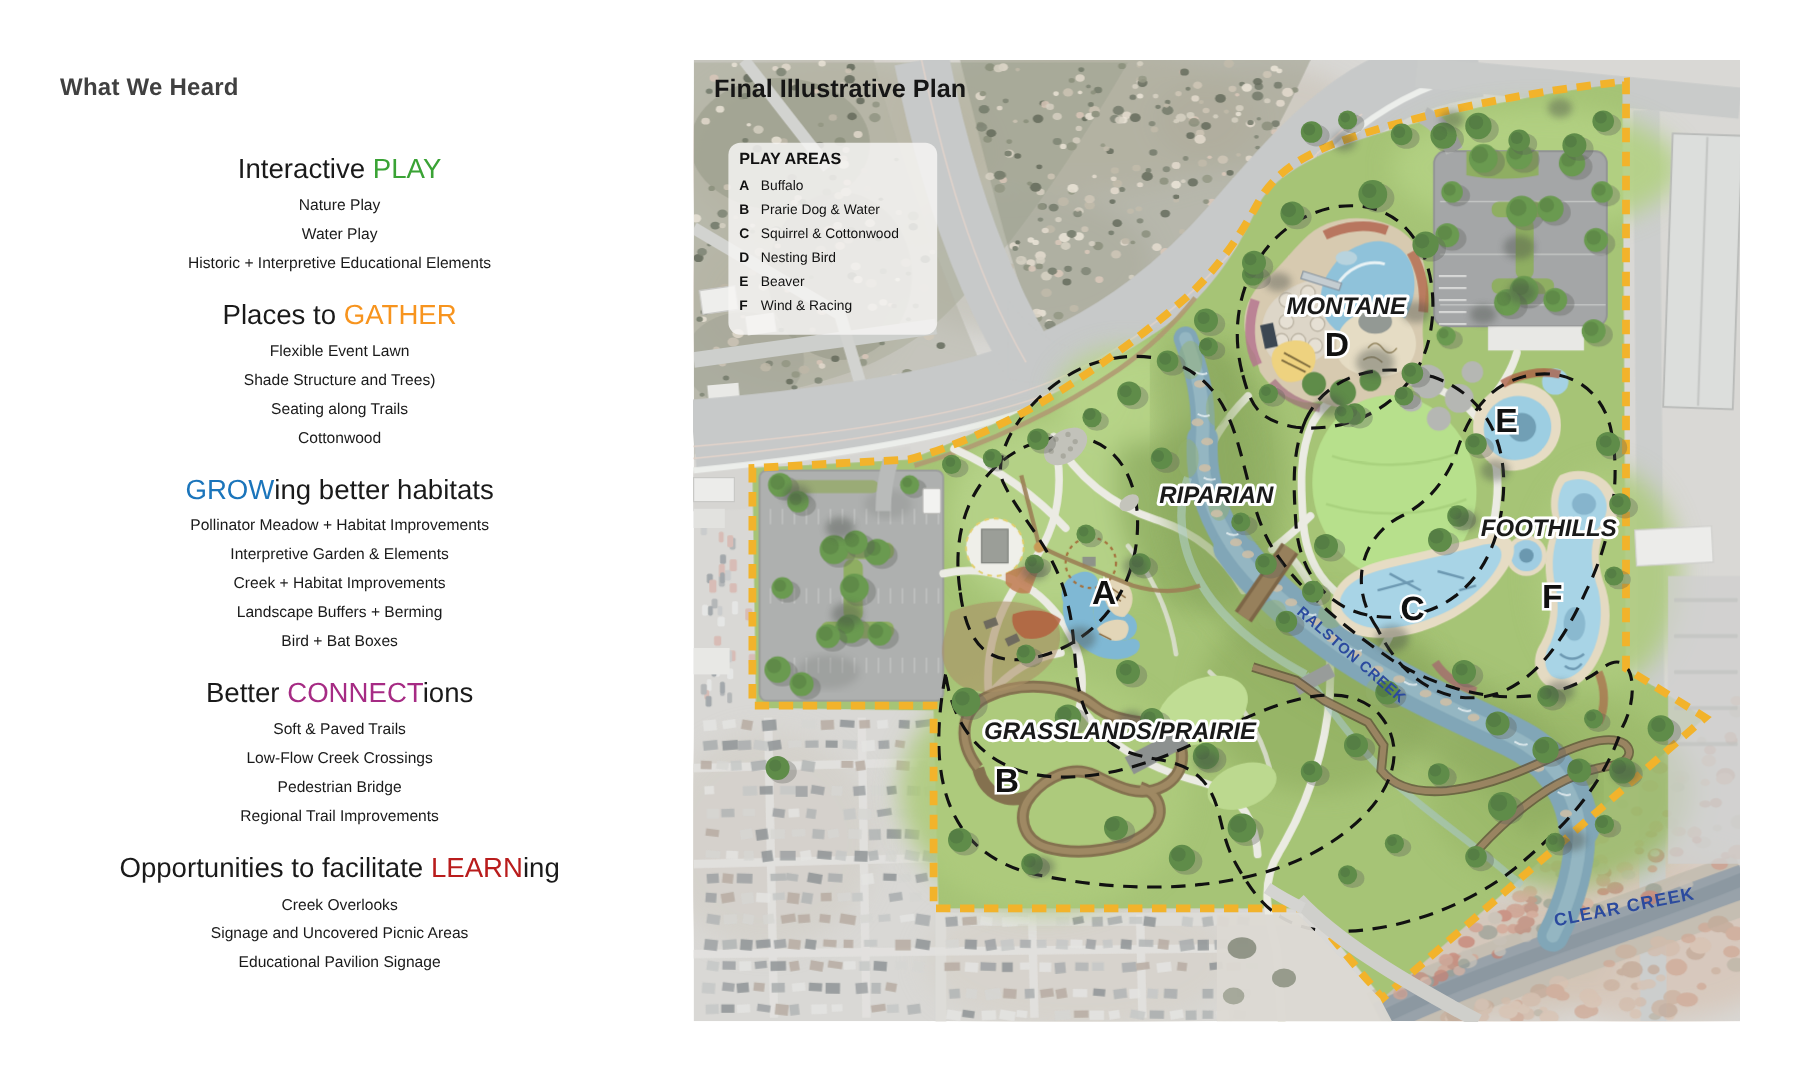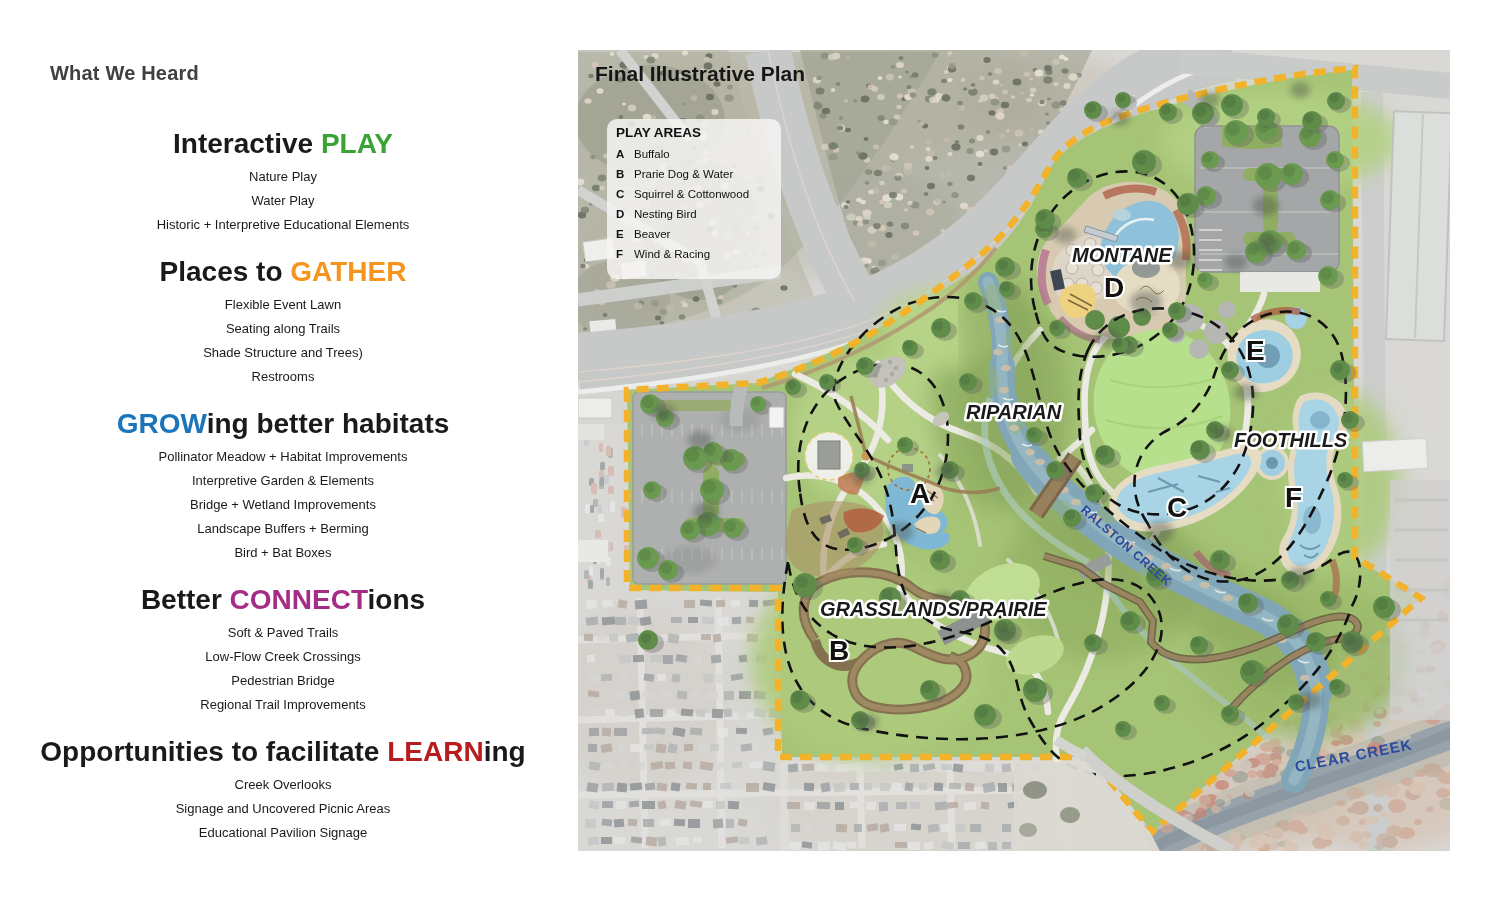--- a/index.html
+++ b/index.html
@@ -1,20 +1,20 @@
 <!DOCTYPE html>
 <html><head>
 <meta charset="utf-8">
 <style>
 html,body { margin:0; padding:0; background:#ffffff; }
 body { width:1500px; height:900px; position:relative; overflow:hidden;
   font-family:"Liberation Sans", sans-serif; }
 .h1 { position:absolute; left:50px; top:62px; font-size:20px; font-weight:bold; color:#404040; letter-spacing:0.2px; }
 .col { position:absolute; left:33px; top:126px; width:500px; text-align:center; color:#1a1a1a; }
-.sec { font-size:28px; font-weight:bold; margin:0 0 4px 0; line-height:1.25; }
+.sec { font-size:23px; font-weight:normal; margin:0 0 4px 0; line-height:1.25; }
 .item { font-size:13px; line-height:24px; }
 .gap { height:17px; }
 .green { color:#3aa335; }
 .orange { color:#f7941e; }
 .blue { color:#1b75bb;text-align:right; }
 .magenta { color:#a62b84; }
 .purple { color:#b91c1c; }
 .map { position:absolute; left:578px; top:50px; width:872px; height:801px; }
 </style>
 </head>
@@ -25,29 +25,29 @@
 <div class="col">
 
   <div class="sec">Interactive <span class="green">PLAY</span></div>
 <div class="item">Nature Play</div>
 <div class="item">Water Play</div>
 <div class="item">Historic + Interpretive Educational Elements</div>
   <div class="gap"></div>
 
   <div class="sec">Places to <span class="orange">GATHER</span></div>
 <div class="item">Flexible Event Lawn</div>
+<div class="item">Shade Structure and Trees)</div>
 <div class="item">Seating along Trails</div>
-<div class="item">Shade Structure and Trees)</div>
-<div class="item">Restrooms</div>
+<div class="item">Cottonwood</div>
   <div class="gap"></div>
 
   <div class="sec"><span class="blue">GROW</span>ing better habitats</div>
 <div class="item">Pollinator Meadow + Habitat Improvements</div>
 <div class="item">Interpretive Garden &amp; Elements</div>
-<div class="item">Bridge + Wetland Improvements</div>
+<div class="item">Creek + Habitat Improvements</div>
 <div class="item">Landscape Buffers + Berming</div>
 <div class="item">Bird + Bat Boxes</div>
   <div class="gap"></div>
 
   <div class="sec">Better <span class="magenta">CONNECT</span>ions</div>
 <div class="item">Soft &amp; Paved Trails</div>
 <div class="item">Low-Flow Creek Crossings</div>
 <div class="item">Pedestrian Bridge</div>
 <div class="item">Regional Trail Improvements</div>
   <div class="gap"></div>

